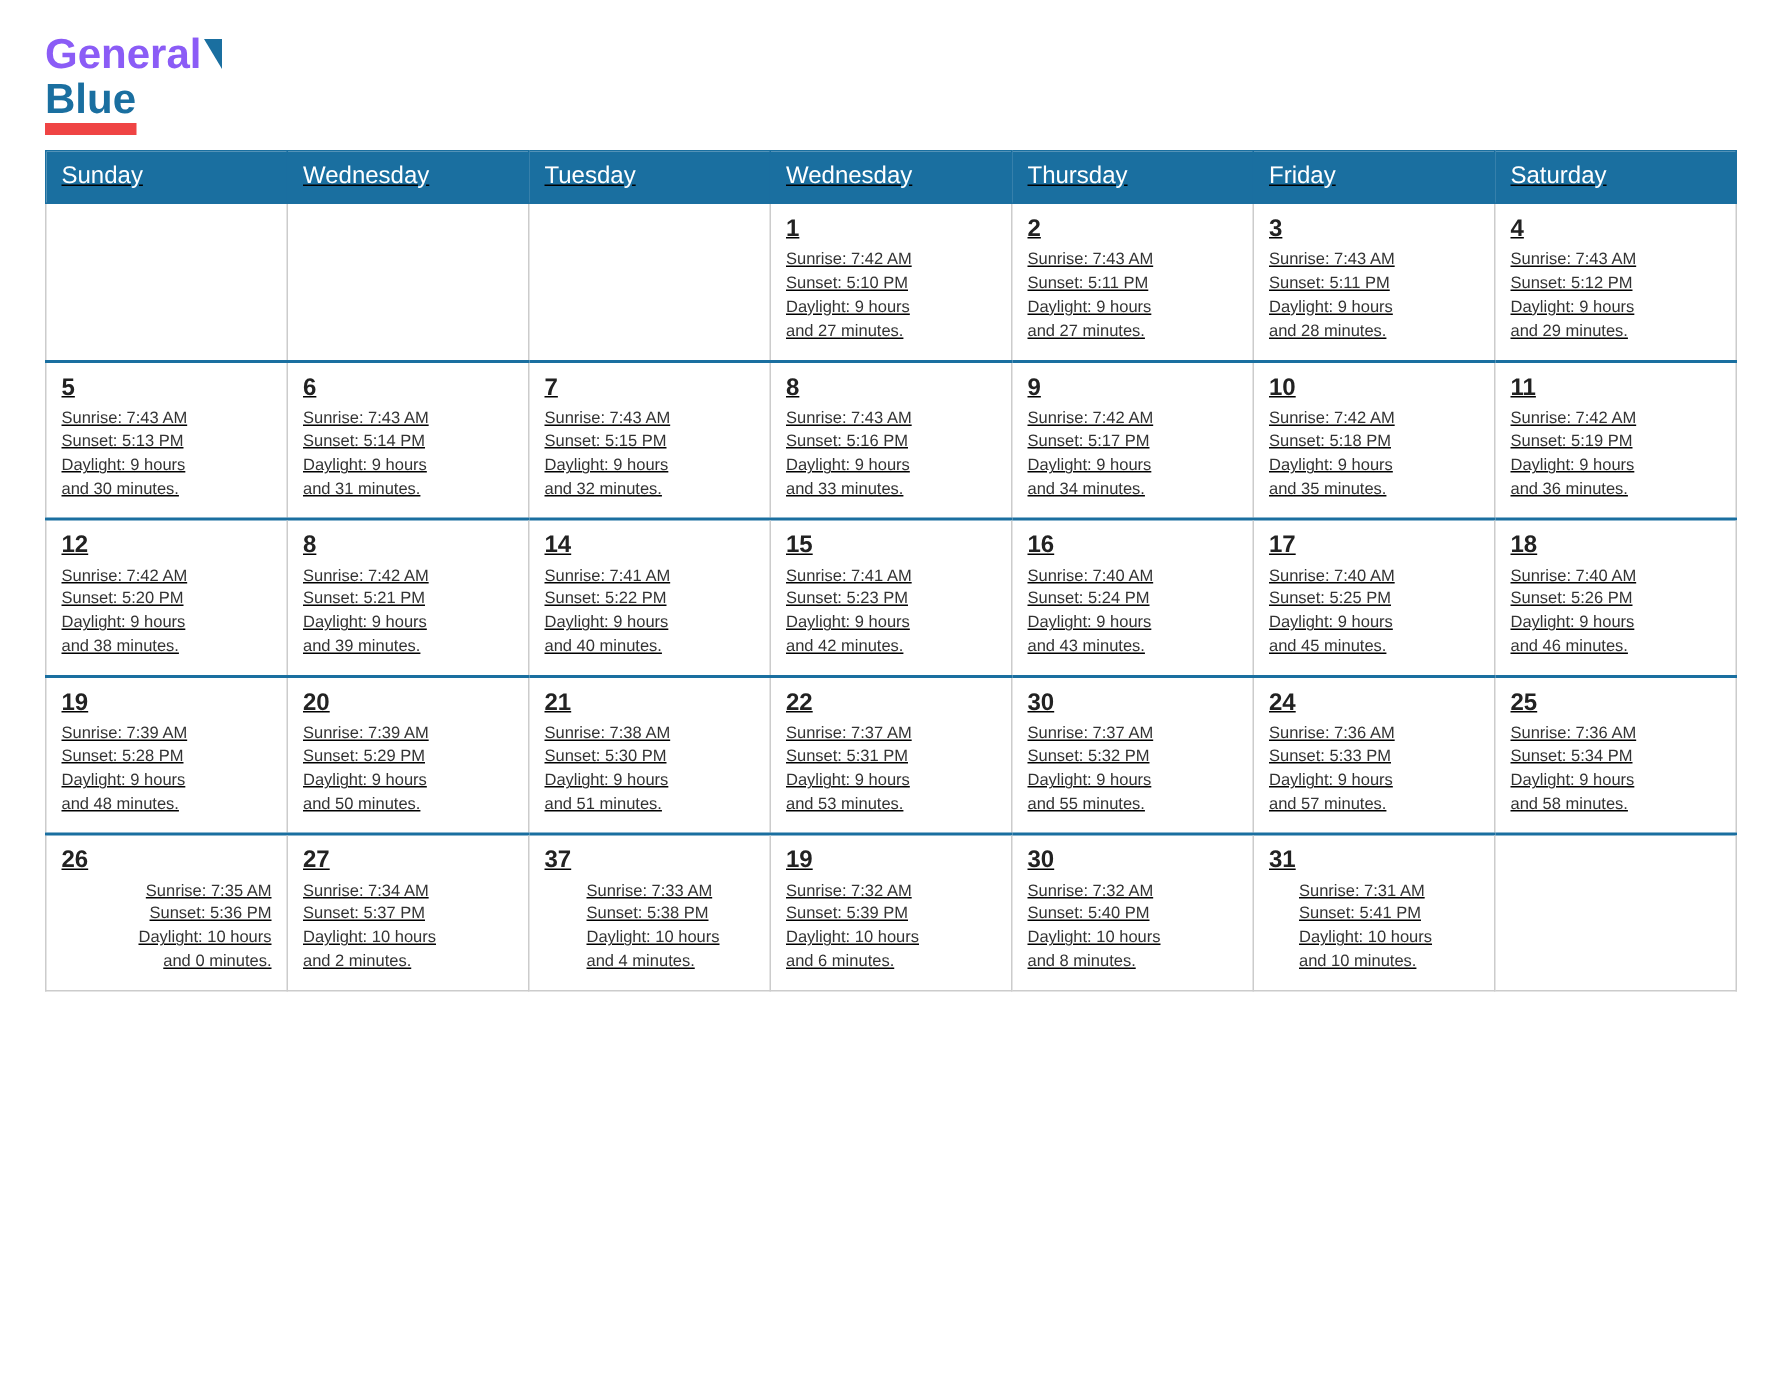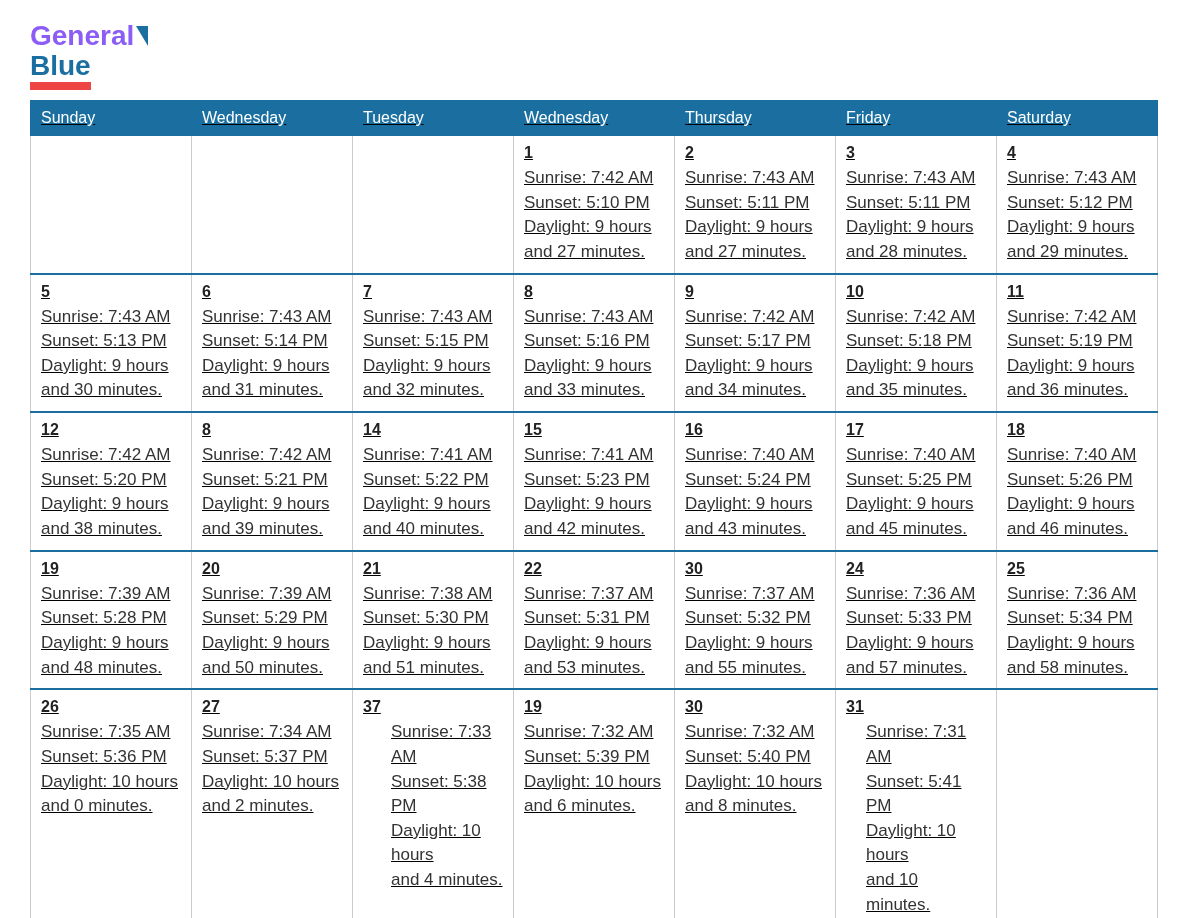--- a/index.html
+++ b/index.html
@@ -62,21 +62,21 @@
       background: #fff;
     }
     .day-number {
       font-size: 16px;
       font-weight: bold;
       color: #222;
       margin-bottom: 4px;
       display: block;
     }
     .day-info {
-      font-size: 17px;
+      font-size: 11px;
       color: #333;
       line-height: 1.45;
     }
     .row-divider td {
       border-top: 2px solid #1a6fa0 !important;
     }
   </style>
 </head>
 <body>
 
@@ -291,21 +291,21 @@
           <span class="day-number">25</span>
           <div class="day-info" style="white-space: pre-line;">Sunrise: 7:36 AM
 Sunset: 5:34 PM
 Daylight: 9 hours
 and 58 minutes.</div>
         </td>
       </tr>
       <tr class="row-divider">
         <td>
           <span class="day-number">26</span>
-          <div class="day-info" style="white-space: pre-line;">Sunrise: 7:35 AM
+          <div class="day-info" style="white-space: pre-line; text-align: right;">Sunrise: 7:35 AM
 Sunset: 5:36 PM
 Daylight: 10 hours
 and 0 minutes.</div>
         </td>
         <td>
           <span class="day-number">27</span>
           <div class="day-info" style="white-space: pre-line;">Sunrise: 7:34 AM
 Sunset: 5:37 PM
 Daylight: 10 hours
 and 2 minutes.</div>

